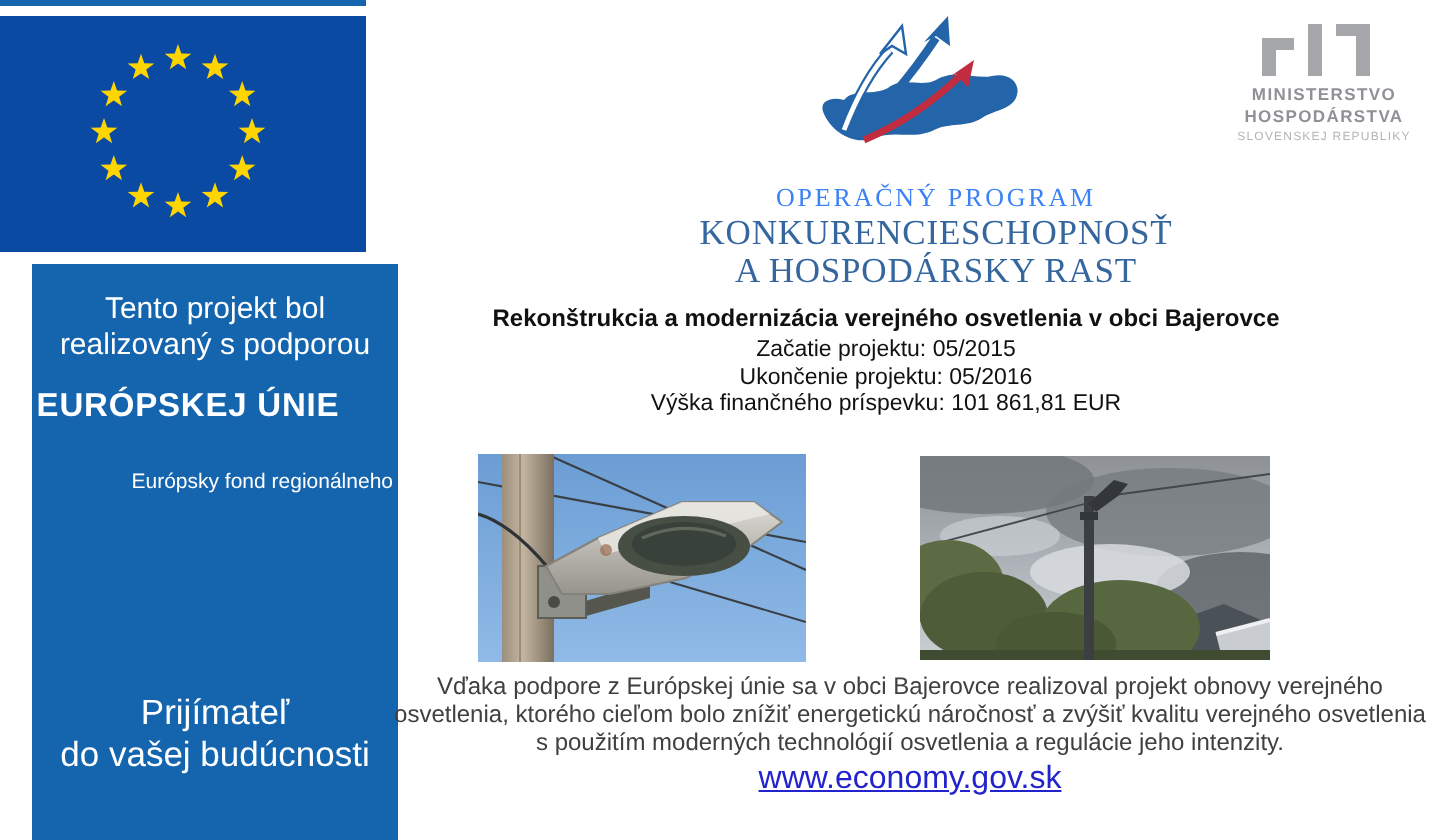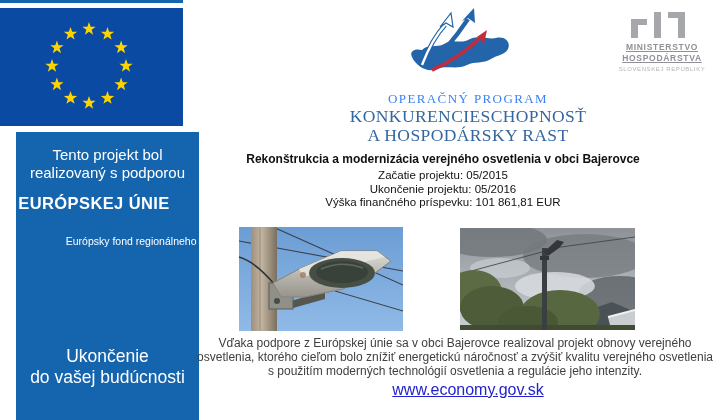--- a/index.html
+++ b/index.html
@@ -21,37 +21,37 @@
   .op-kicker{position:absolute;left:318px;top:91px;width:300px;text-align:center;
              font-family:"Liberation Serif",serif;font-size:13px;letter-spacing:1.4px;
              color:#3b82f6;font-variant:small-caps;}
   .op-title{position:absolute;left:303px;top:107px;width:330px;text-align:center;
             font-family:"Liberation Serif",serif;font-size:17.5px;line-height:19px;
             letter-spacing:.4px;color:#35679e;}
 
   
   .ministry{position:absolute;left:606px;top:12px;width:112px;text-align:center;}
   .min-glyph{display:block;margin:0 auto 4px auto;}
-  .min-name{font-size:8.5px;font-weight:bold;letter-spacing:.7px;color:#8f9196;line-height:10.5px;text-decoration:underline;}
+  .min-name{font-size:8.5px;font-weight:bold;letter-spacing:.7px;color:#8f9196;line-height:10.5px;}
   .min-sub{font-size:6px;letter-spacing:.6px;color:#b3b4b8;margin-top:3px;}
 
   
   .proj{position:absolute;left:183px;top:152px;width:520px;text-align:center;color:#111;}
   .proj-title{font-size:12px;font-weight:bold;margin-bottom:3px;}
   .proj-line{font-size:11.5px;line-height:13.5px;}
 
   
   .photo1{position:absolute;left:239px;top:227px;width:164px;height:104px;}
   .photo2{position:absolute;left:460px;top:228px;width:175px;height:102px;}
   .photo1 svg,.photo2 svg{display:block;}
 
   
   .descr{position:absolute;left:193px;top:336px;width:524px;text-align:center;
          font-size:12px;line-height:14px;color:#404040;}
-  .site-link{position:absolute;left:368px;top:381px;width:200px;text-align:center;
+  .site-link{position:absolute;left:355px;top:381px;width:200px;text-align:center;
              font-size:16px;}
   .site-link a{color:#2323cd;text-decoration:underline;cursor:pointer;}
 </style>
 </head>
 <body>
 
 <div class="poster">
 
   <div class="sb-topstrip"></div>
 
@@ -79,21 +79,21 @@
   </div>
 
   <div class="sb-panel">
     <div class="sb-support">
       <div>Tento projekt bol</div>
       <div>realizovaný s podporou</div>
     </div>
     <div class="sb-eu">EURÓPSKEJ ÚNIE</div>
     <div class="sb-fund">Európsky fond regionálneho rozvoja</div>
     <div class="sb-invest">
-      <div>Ukončenie</div>
+      <div>Prijímateľ</div>
       <div>do vašej budúcnosti</div>
     </div>
   </div>
 
   <div class="op-logo">
     <svg width="160" height="84" viewBox="0 0 160 84">
 
       <path d="M22,52 C19,46 25,43 32,45 C37,39 47,43 54,39 C62,33 70,39 78,35
                C88,29 98,35 106,33 C115,31 121,37 118,44 C115,50 107,50 101,54
                C93,59 85,56 77,60 C67,65 57,60 47,64 C37,68 26,61 22,52 Z" fill="#2464a8"></path>

